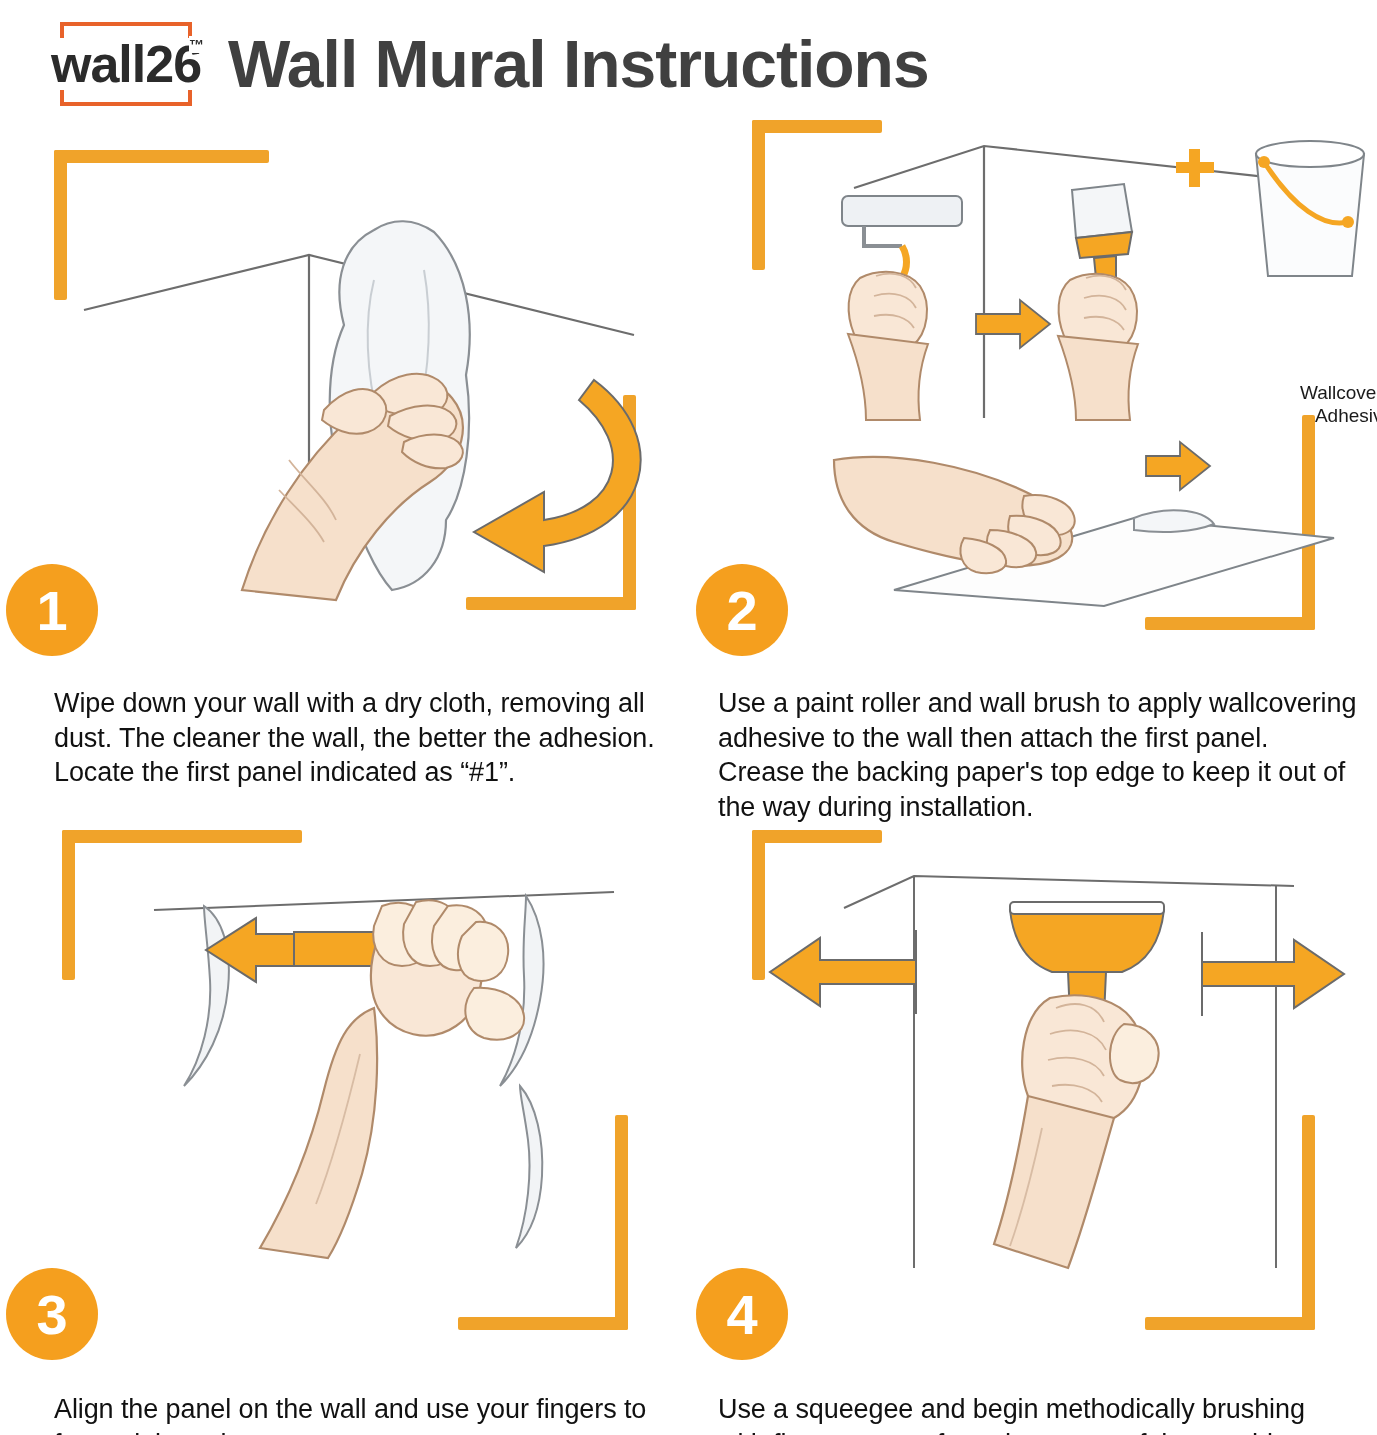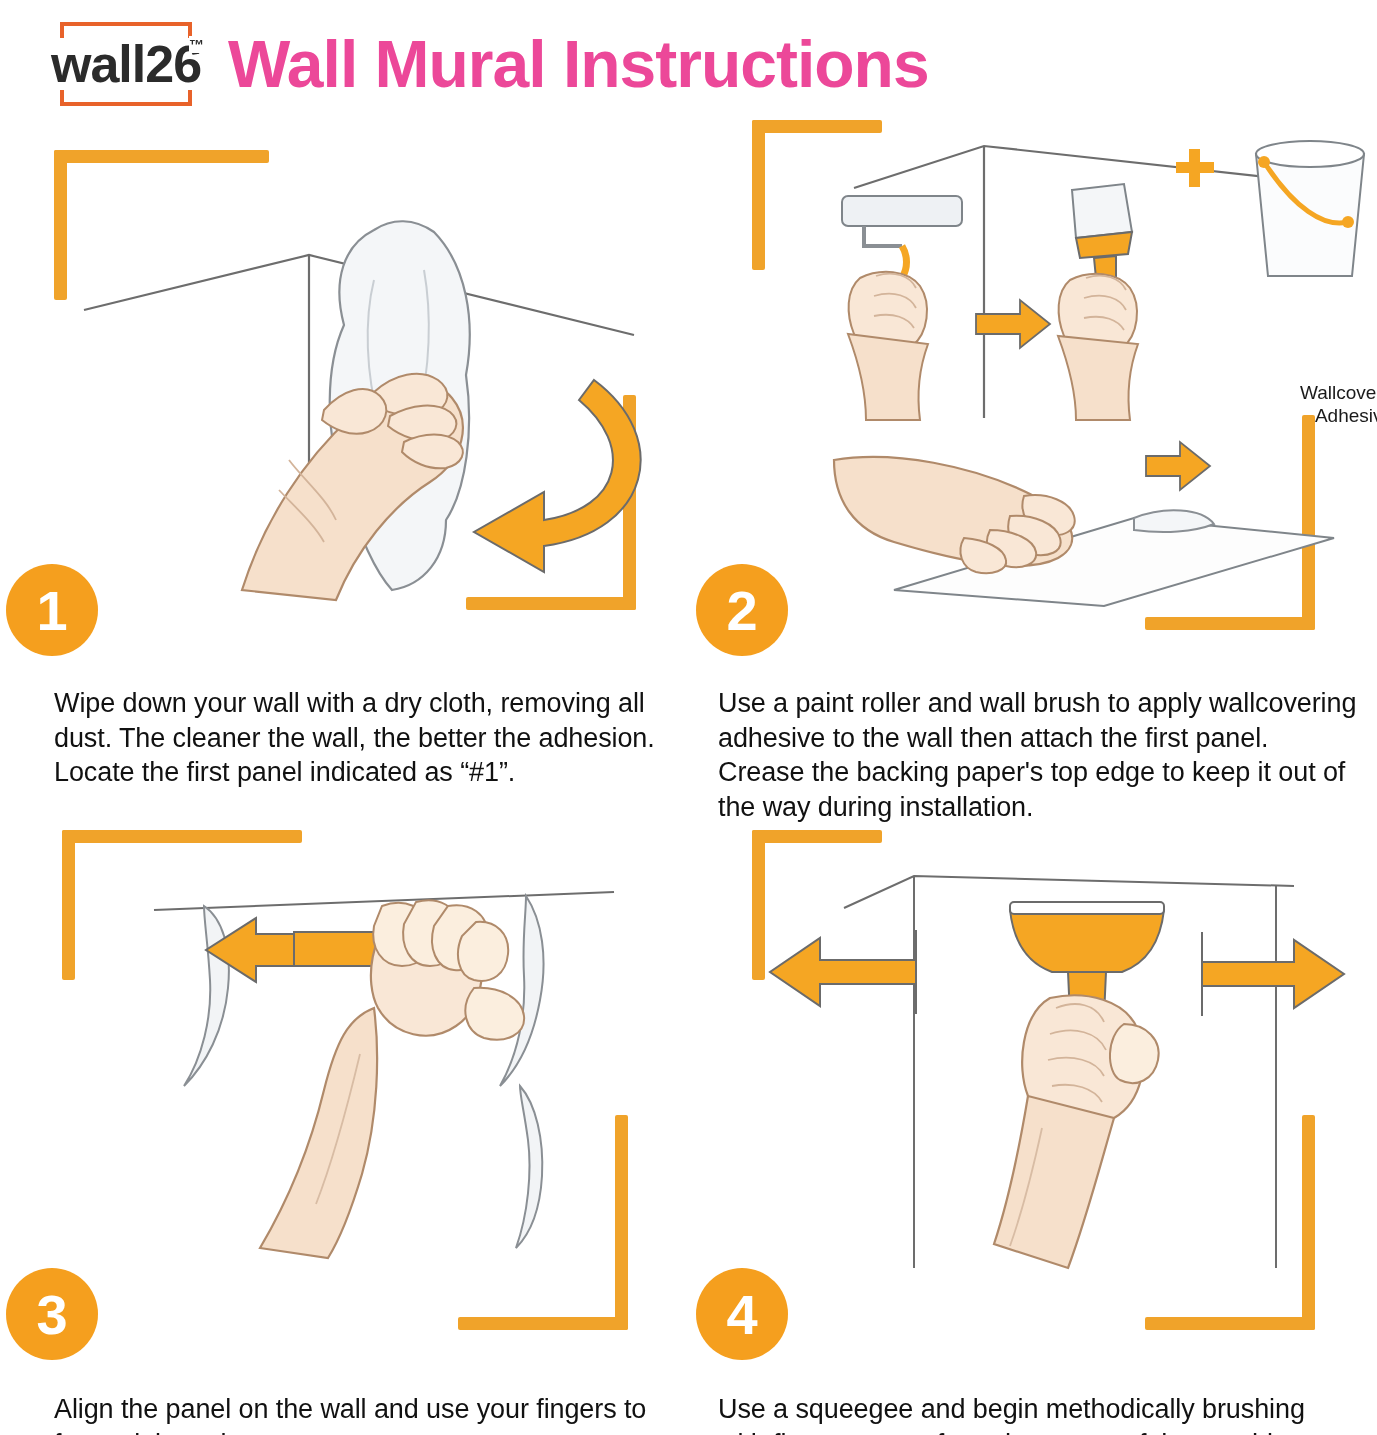--- a/index.html
+++ b/index.html
@@ -82,21 +82,21 @@
     color: #2b2b2b;
     background: #ffffff;
   }
   .page-title {
     font-size: 66px;
     font-weight: bold;
     letter-spacing: -1px;
     margin-left: 28px;
     white-space: nowrap;
     line-height: 1;
-    color: #ec4899;
+    color: #404040;
   }
 
   
   .steps {
     display: grid;
     grid-template-columns: 690px 687px;
     grid-template-rows: 700px auto;
   }
   .step {
     position: relative;

